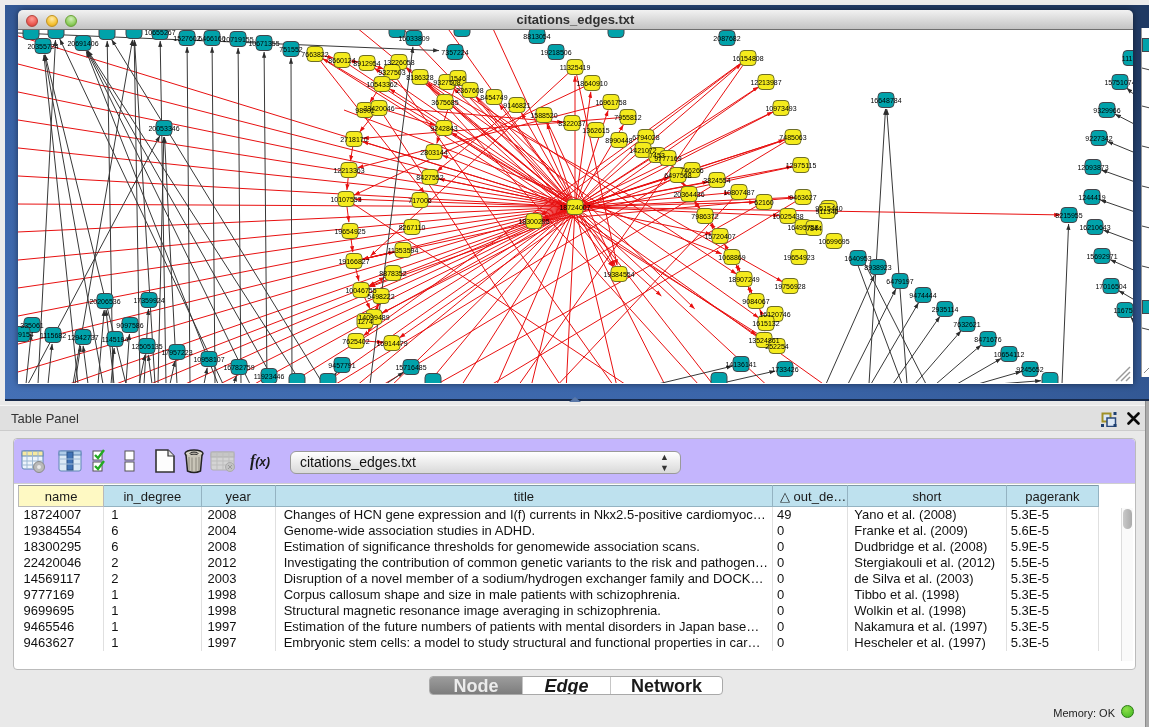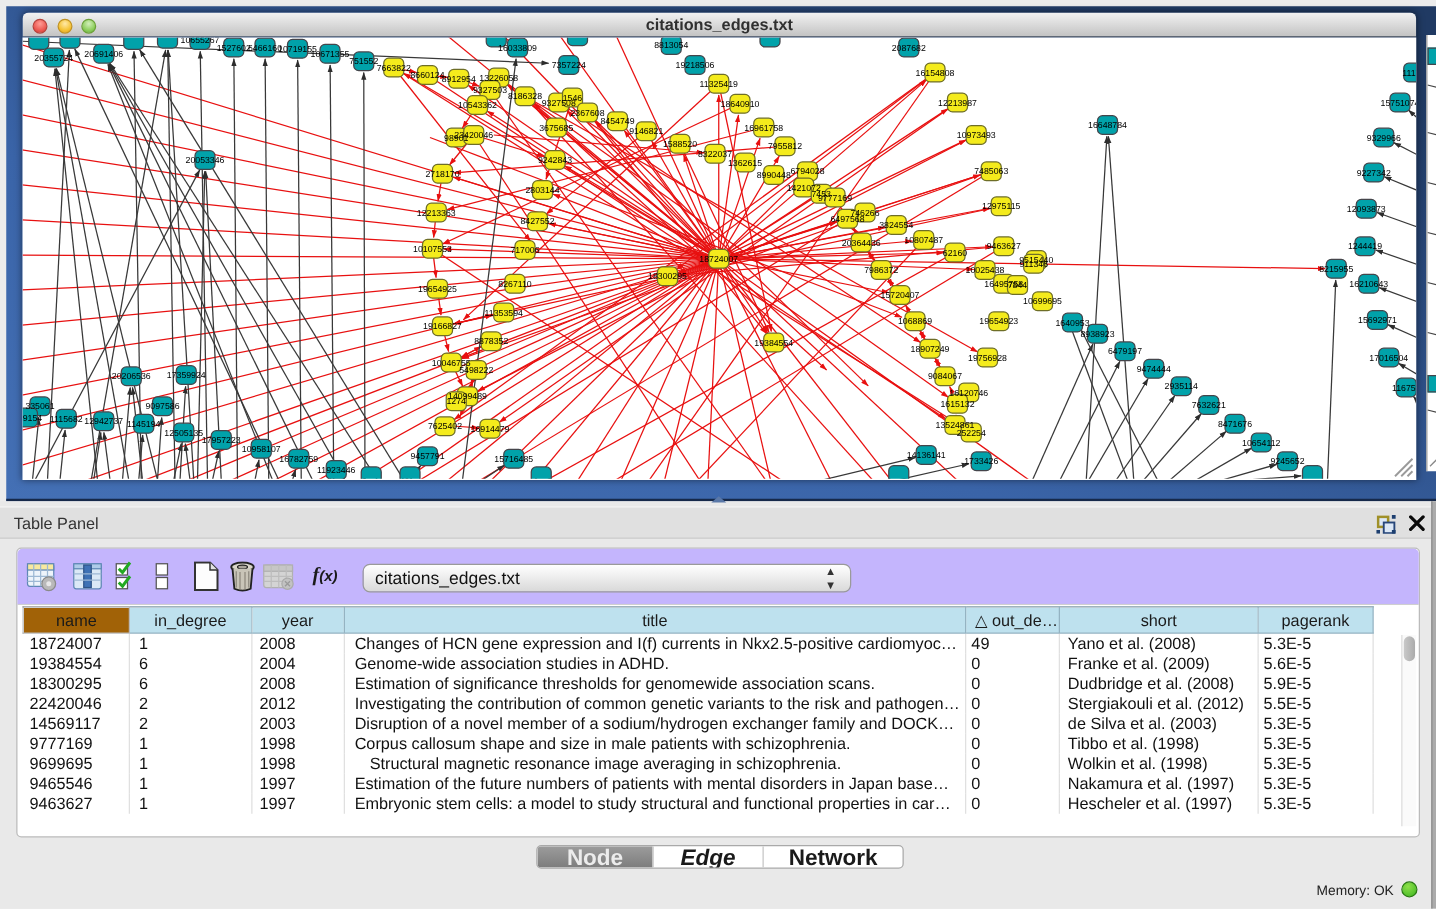--- a/index.html
+++ b/index.html
@@ -22,21 +22,21 @@
 .phead .t{position:absolute;left:11px;top:5px;font-size:13px;color:#333;}
 .pbody{position:absolute;left:13px;top:37px;width:1123px;height:232px;background:#fff;
  border:1px solid #bbb;border-radius:4px;}
 .toolbar{position:absolute;left:0;top:0;width:100%;height:45px;background:#c4b5fd;border-radius:4px 4px 0 0;border-bottom:1px solid #cfcfcf;}
 .icon{position:absolute;top:10px;}
 .combo{position:absolute;left:276px;top:12px;width:391px;height:23px;border:1px solid #9a9a9a;border-radius:6px;
  background:linear-gradient(#ffffff,#d9d9d9);font-size:14px;color:#111;line-height:21px;padding-left:9px;}
 .combo .arr{position:absolute;right:11px;top:0px;font-size:9px;color:#333;line-height:11px;text-align:center;}
 .tbl{position:absolute;left:4px;top:46px;width:1081px;font-size:13px;color:#111;border-collapse:collapse;table-layout:fixed;}
 .tbl th{height:21px;background:#bee1ee;border:1px solid #94b3c2;border-top:1px solid #7e9aa9;font-weight:normal;font-size:13px;color:#1a1a1a;overflow:hidden;white-space:nowrap;}
-.tbl th.g{background:#a16207;border:1px solid #b9b9b9;border-top:1px solid #999;}
+.tbl th.g{background:#fef9c3;border:1px solid #b9b9b9;border-top:1px solid #999;}
 .tbl td{height:16px;border-right:1px solid #e0e0e0;padding:0 0 0 5px;overflow:hidden;white-space:nowrap;font-size:13px;color:#111;}
 .scroll{position:absolute;left:1107px;top:69px;width:12px;height:153px;background:#fafafa;border-left:1px solid #ddd;}
 .thumb{position:absolute;left:1px;top:1px;width:9px;height:20px;background:linear-gradient(90deg,#c9c9c9,#ababab);border-radius:5px;}
 .tabs{position:absolute;left:429px;top:275px;height:19px;display:flex;border:1px solid #a9a9a9;border-radius:4px;background:#fff;overflow:hidden;}
 .tab{font-size:18px;font-weight:700;color:#1a1a1a;text-align:center;line-height:18px;}
 .tab.sel{background:linear-gradient(#9c9c9c,#7d7d7d);color:#ececec;}
 .tab.mid{border-left:1px solid #c6c6c6;border-right:1px solid #c6c6c6;font-style:italic;}
 .mem{position:absolute;right:34px;top:306px;font-size:11px;color:#222;}
 .memdot{position:absolute;right:15px;top:304px;width:13px;height:13px;border-radius:50%;
  background:radial-gradient(circle at 40% 30%,#8ee04a,#3db520);border:1px solid #2a7a12;}
@@ -701,21 +701,21 @@
             <td style="padding-left:6px">1998</td>
             <td style="padding-left:8px">Corpus callosum shape and size in male patients with schizophrenia.</td>
             <td style="padding-left:4px">0</td>
             <td style="padding-left:6px">Tibbo et al. (1998)</td>
             <td style="padding-left:4px">5.3E-5</td>
           </tr>
           <tr>
             <td>9699695</td>
             <td style="padding-left:7px">1</td>
             <td style="padding-left:6px">1998</td>
-            <td style="padding-left:20px">Structural magnetic resonance image averaging in schizophrenia.</td>
+            <td style="padding-left:8px">Structural magnetic resonance image averaging in schizophrenia.</td>
             <td style="padding-left:4px">0</td>
             <td style="padding-left:6px">Wolkin et al. (1998)</td>
             <td style="padding-left:4px">5.3E-5</td>
           </tr>
           <tr>
             <td>9465546</td>
             <td style="padding-left:7px">1</td>
             <td style="padding-left:6px">1997</td>
             <td style="padding-left:8px">Estimation of the future numbers of patients with mental disorders in Japan base…</td>
             <td style="padding-left:4px">0</td>

